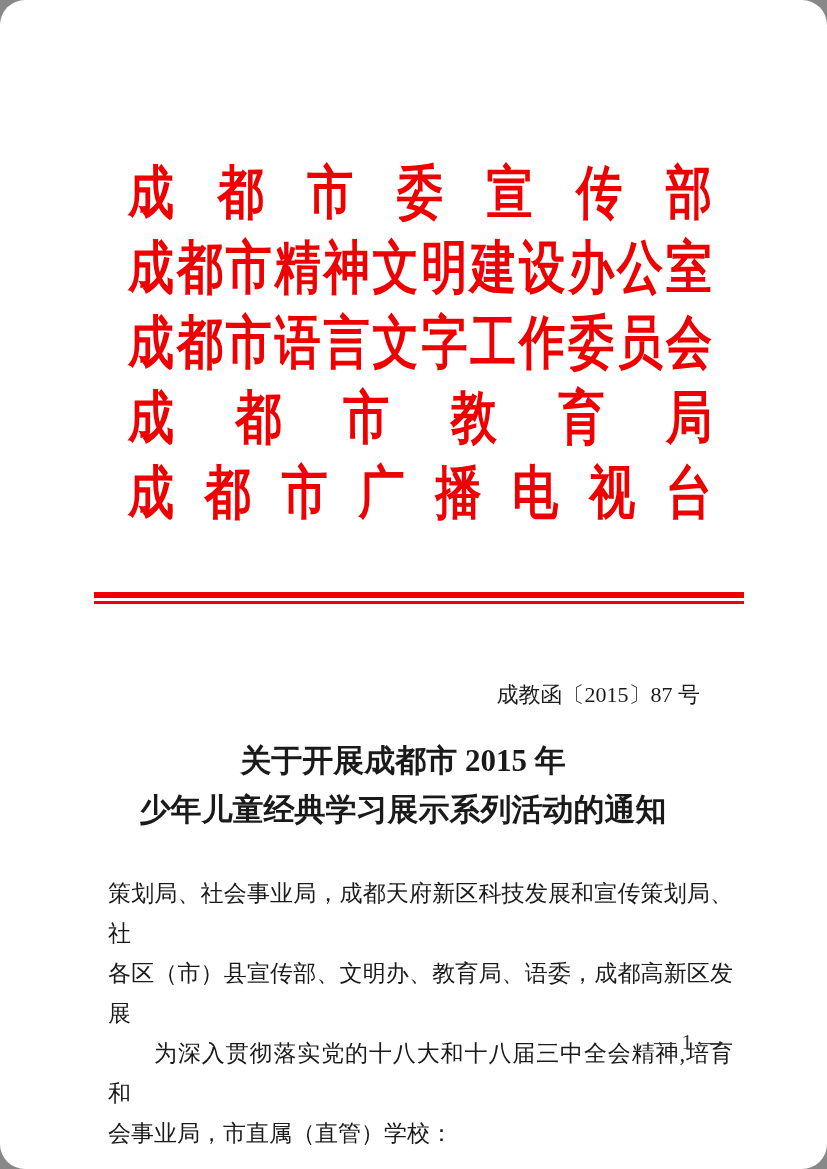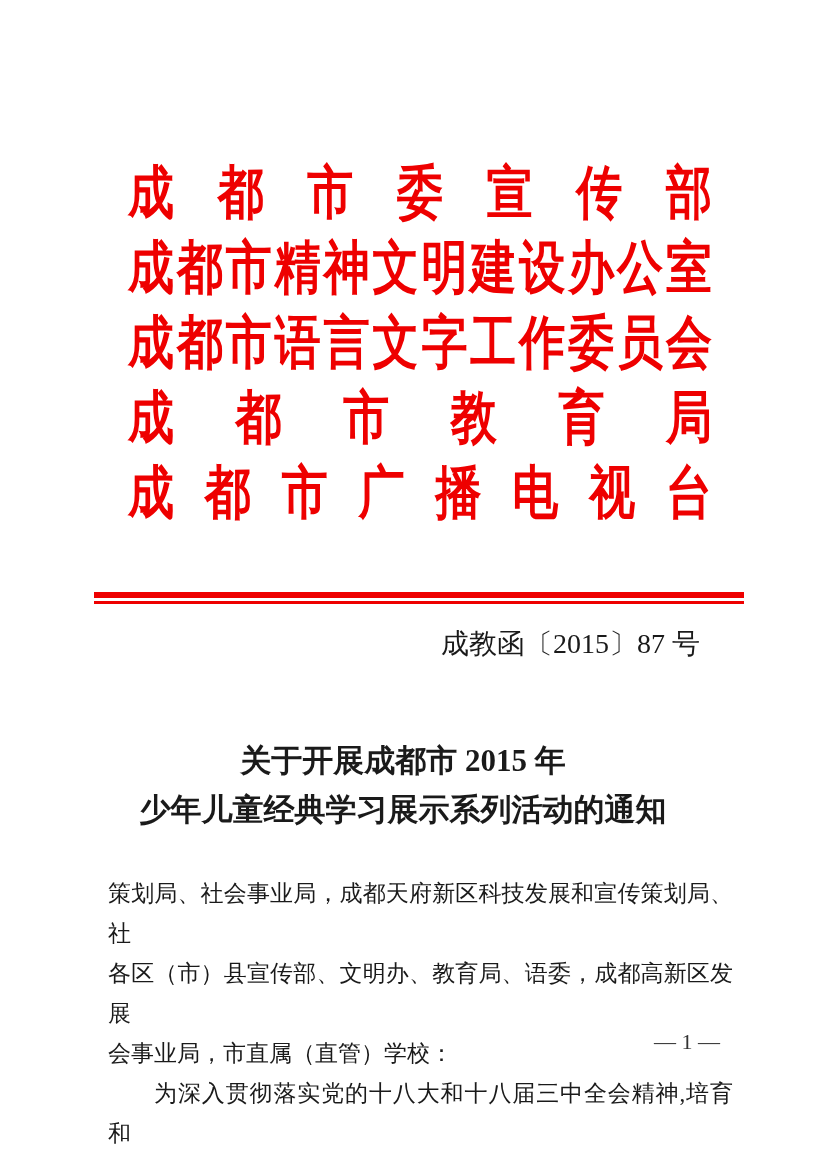--- a/index.html
+++ b/index.html
@@ -6,20 +6,21 @@
   html, body { background: #888; }
   .page {
     position: relative;
     width: 827px;
     height: 1169px;
     margin: 0 auto;
     background: #ffffff;
     font-family: "Liberation Serif", "DejaVu Serif", serif;
     color: #1a1a1a;
     overflow: hidden;
+    border-radius: 25px;
   }
 
   
   .header-block {
     position: absolute;
     top: 156px;
     left: 128px;
     width: 584px;
     transform: scaleY(1.25);
     transform-origin: top center;
@@ -43,26 +44,26 @@
     left: 94px;
     width: 650px;
   }
   .sep-thick { height: 6px; background: var(--red, #ee0000); }
   .sep-gap   { height: 3px; }
   .sep-thin  { height: 3px; background: var(--red, #ee0000); }
 
   
   .doc-number {
     position: absolute;
-    top: 629px;
+    top: 680px;
     left: 94px;
     width: 650px;
     padding-right: 44px;
     text-align: right;
-    font-size: 28px;
+    font-size: 22px;
     line-height: 30px;
   }
 
   
   .title-block {
     position: absolute;
     top: 736px;
     left: 78px;
     width: 650px;
     text-align: center;
@@ -124,19 +125,19 @@
   <div class="doc-number">成教函〔2015〕87 号</div>
 
   <div class="title-block">
     <div>关于开展成都市 2015 年</div>
     <div>少年儿童经典学习展示系列活动的通知</div>
   </div>
 
   <div class="body-block">
     <div class="body-line justify">策划局、社会事业局，成都天府新区科技发展和宣传策划局、社</div>
     <div class="body-line justify">各区（市）县宣传部、文明办、教育局、语委，成都高新区发展</div>
+    <div class="body-line justify indent">为深入贯彻落实党的十八大和十八届三中全会精神,培育和</div>
     <div class="body-line">会事业局，市直属（直管）学校：</div>
-    <div class="body-line justify indent">为深入贯彻落实党的十八大和十八届三中全会精神,培育和</div>
   </div>
 
   <div class="page-number">— 1 —</div>
 
 </div>
 
 </body></html>

